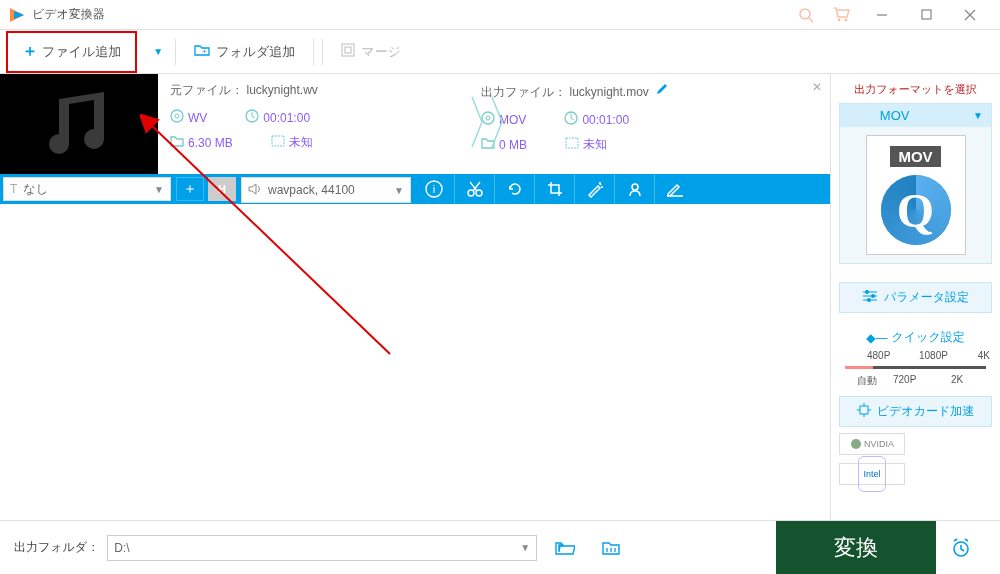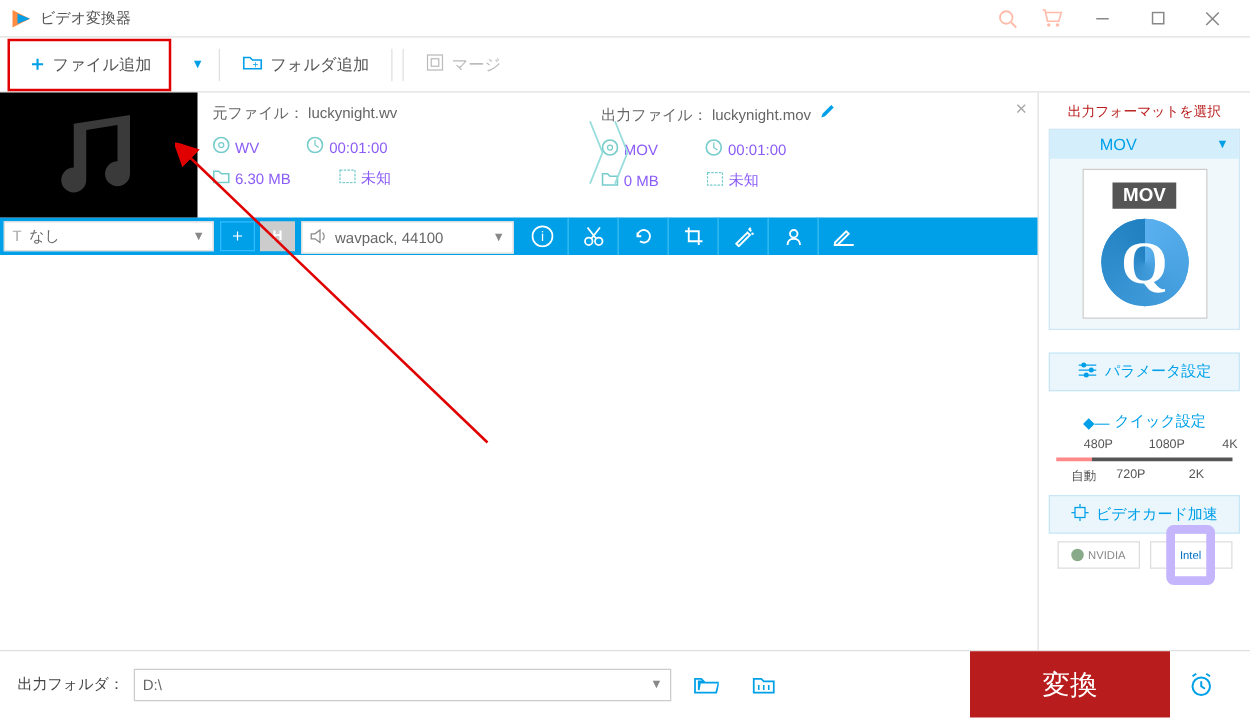--- a/index.html
+++ b/index.html
@@ -71,31 +71,31 @@
 .qtcircle { width: 70px; height: 70px; border-radius: 50%; background: #4aa0e0; margin-top: 8px; display: flex; align-items: center; justify-content: center; position: relative; }
 .qtcircle::before { content:""; position:absolute; width:70px; height:70px; border-radius:50%; background: conic-gradient(#5ab0ef, #2080c0); }
 .qtq { position: relative; color: #fff; font-size: 48px; font-weight: bold; font-family: Georgia, serif; }
 .param { margin-top: 18px; border: 1px solid #c8e6f5; background: #eaf6fc; padding: 6px; font-size: 12px; color: #00a0e9; cursor: pointer; display: flex; align-items: center; justify-content: center; gap: 6px; }
 .quick { margin-top: 16px; }
 .quick .qtitle { font-size: 12px; color: #00a0e9; display: flex; align-items: center; gap: 4px; justify-content: center; }
 .quick .ruler { position: relative; height: 34px; margin-top: 6px; font-size: 10px; color: #555; }
 .quick .track { position: absolute; top: 14px; left: 6px; right: 6px; height: 3px; background: linear-gradient(90deg, #f88 0%, #f88 20%, #555 20%, #555 100%); }
 .quick .lbl { position: absolute; }
 .gpu { margin-top: 10px; border: 1px solid #c8e6f5; background: #eaf6fc; padding: 6px; font-size: 12px; color: #00a0e9; cursor: pointer; display: flex; align-items: center; justify-content: center; gap: 6px; }
-.gpubrand { display: flex; gap: 8px; margin-top: 6px; justify-content: center; }
+.gpubrand { display: flex; gap: 8px; margin-top: 6px; justify-content: center; flex-direction: column; }
 .gpubrand .brand { width: 66px; height: 22px; border: 1px solid #ddd; font-size: 9px; color: #888; display: flex; align-items: center; justify-content: center; }
 
 
 .bottom { height: 54px; border-top: 1px solid #e0e0e0; display: flex; align-items: center; padding: 0 14px; font-size: 12px; color: #444; }
 .bottom .outlabel { margin-right: 8px; }
 .bottom .outsel { flex: 0 0 430px; height: 26px; border: 1px solid #ccc; display: flex; align-items: center; padding: 0 6px; color: #666; }
 .bottom .outsel .caret { margin-left: auto; color: #888; font-size: 10px; }
 .bottom .bicon { width: 36px; height: 30px; display: flex; align-items: center; justify-content: center; color: #00a0e9; cursor: pointer; margin-left: 10px; }
 .bottom .spacer { flex: 1; }
-.convert { width: 160px; height: 54px; background: #b91c1c; color: #fff; font-size: 22px; display: flex; align-items: center; justify-content: center; cursor: pointer; }
+.convert { width: 160px; height: 54px; background: #14532d; color: #fff; font-size: 22px; display: flex; align-items: center; justify-content: center; cursor: pointer; }
 .alarm { width: 50px; height: 54px; display: flex; align-items: center; justify-content: center; color: #00a0e9; cursor: pointer; }
 </style>
 </head>
 <body>
 
 <div class="titlebar">
   <span class="logo">
     <svg width="18" height="18" viewBox="0 0 18 18">
         <polygon points="2,2 16,9 2,16" fill="#ff8c42"></polygon>
         <polygon points="6,5 16,9 6,13" fill="#00a0e9"></polygon>
@@ -374,21 +374,21 @@
       <span>ビデオカード加速</span>
     </div>
     <div class="gpubrand">
       <div class="brand">
           <svg width="12" height="12" style="margin-right:2px">
             <circle cx="6" cy="6" r="5" fill="#8a8"></circle>
           </svg>
           <span>NVIDIA</span>
         </div>
       <div class="brand" style="color:#0071c5">
-          <span style="border:7px solid #c4b5fd;border-radius:6px;padding:12px 4px">Intel</span>
+          <span style="border:1px solid #c4b5fd;border-radius:6px;padding:12px 4px">Intel</span>
         </div>
     </div>
   </div>
 </div>
 
 <div class="bottom">
   <span class="outlabel">出力フォルダ：</span>
   <div class="outsel">
     <span>D:\</span>
     <span class="caret">▼</span>

